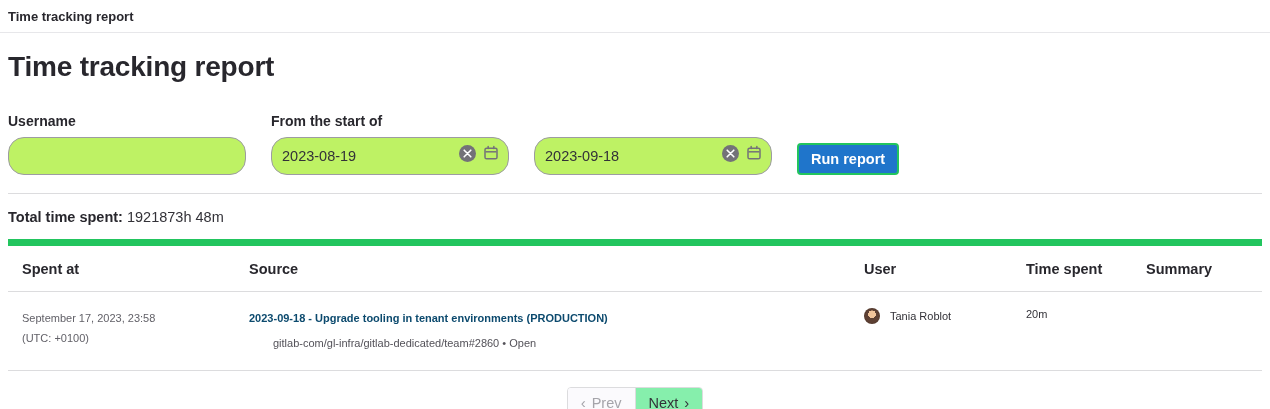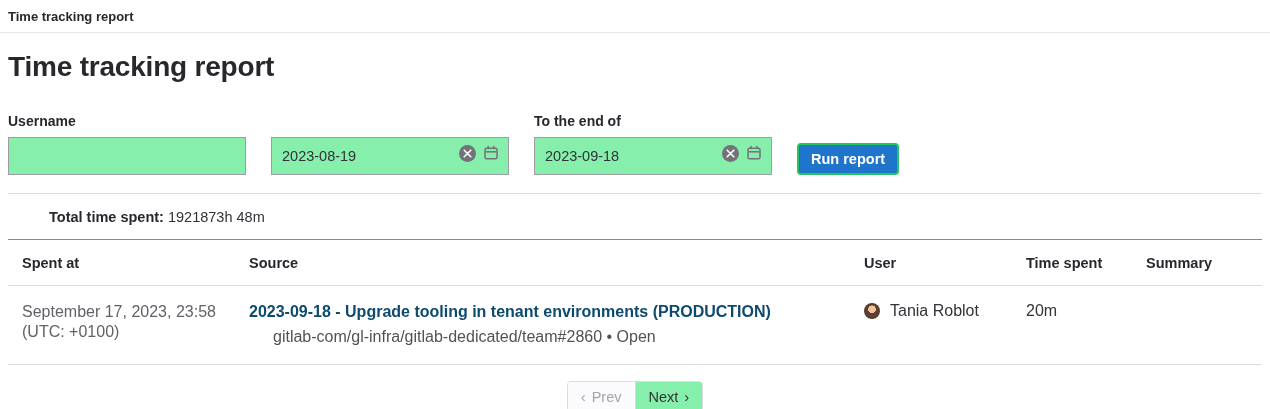--- a/index.html
+++ b/index.html
@@ -42,26 +42,26 @@
     font-size: 14px;
     font-weight: bold;
     color: #28272d;
     line-height: 18px;
     margin-bottom: 7px;
   }
   .text-input {
     width: 238px;
     height: 32px;
     border: 1px solid #9d9ca2;
-    border-radius: 0;
+    border-radius: 16px;
     font-family: "Liberation Sans", sans-serif;
     font-size: 14.5px;
     color: #333238;
     padding: 18px 10px;
-    background: #86efac;
+    background: #bef264;
     outline: none;
   }
   .date-wrap { position: relative; width: 238px; }
   .date-wrap .text-input { width: 100%; padding-right: 60px; }
   .date-icons {
     position: absolute;
     right: 9px; top: 0;
     height: 32px;
     display: flex;
     align-items: center;
@@ -95,39 +95,39 @@
     cursor: pointer;
   }
   .divider { border: none; border-top: 1px solid #dcdcde; margin-top: 18px; }
   
   .total-row {
     padding: 13px 0 12px 0;
     font-size: 14.5px;
     line-height: 20px;
     color: #333238;
   }
-  .total-row .total-label { font-weight: bold; color: #28272d; margin-left: 41px; }
+  .total-row .total-label { font-weight: bold; color: #28272d; }
   
   table.report-table {
     width: 100%;
     border-collapse: collapse;
     table-layout: fixed;
-    border-top: 1px solid #22c55e;
+    border-top: 7px solid #22c55e;
   }
   .report-table th {
     text-align: left;
     font-size: 14.5px;
     font-weight: bold;
     color: #28272d;
     padding: 15px 8px 14px 0;
     border-bottom: 1px solid #dcdcde;
   }
   .report-table td {
     vertical-align: top;
-    font-size: 16px;
+    font-size: 11px;
     padding: 16px 8px 18px 0;
     border-bottom: 1px solid #dcdcde;
   }
   .report-table th.col-spent, .report-table td.col-spent { padding-left: 14px; }
   .spent-at { color: #626168; line-height: 20px; }
   .source-title {
     font-weight: bold;
     color: #0c4a6e;
     line-height: 20px;
     margin-bottom: 6px;
@@ -187,20 +187,21 @@
 <div class="content">
   <h1 class="page-title">Time tracking report</h1>
 
   <div class="form-row">
     <div class="field">
       <label>Username</label>
       <input class="text-input" type="text" value="" style="">
     </div>
 
     <div class="field">
+      <label>From the start of</label>
       <div class="date-wrap">
         <input class="text-input" type="text" value="2023-08-19" style="">
         <div class="date-icons">
           <button class="clear-btn" aria-label="clear">
             <svg width="9" height="9" viewBox="0 0 9 9">
               <path d="M1.2 1.2 L7.8 7.8 M7.8 1.2 L1.2 7.8" stroke="#ffffff" stroke-width="1.6" stroke-linecap="round"></path>
             </svg>
           </button>
           <button class="cal-btn" aria-label="pick date">
             <svg width="16" height="16" viewBox="0 0 16 16">
@@ -208,21 +209,20 @@
               <line x1="2.5" y1="6.8" x2="13.5" y2="6.8" stroke="#737278" stroke-width="1.5"></line>
               <line x1="5.2" y1="1.4" x2="5.2" y2="3.6" stroke="#737278" stroke-width="1.5" stroke-linecap="round"></line>
               <line x1="10.8" y1="1.4" x2="10.8" y2="3.6" stroke="#737278" stroke-width="1.5" stroke-linecap="round"></line>
             </svg>
           </button>
         </div>
       </div>
     </div>
 
     <div class="field">
-      <label>To the end of</label>
       <div class="date-wrap">
         <input class="text-input" type="text" value="2023-09-18" style="">
         <div class="date-icons">
           <button class="clear-btn" aria-label="clear">
             <svg width="9" height="9" viewBox="0 0 9 9">
               <path d="M1.2 1.2 L7.8 7.8 M7.8 1.2 L1.2 7.8" stroke="#ffffff" stroke-width="1.6" stroke-linecap="round"></path>
             </svg>
           </button>
           <button class="cal-btn" aria-label="pick date">
             <svg width="16" height="16" viewBox="0 0 16 16">

